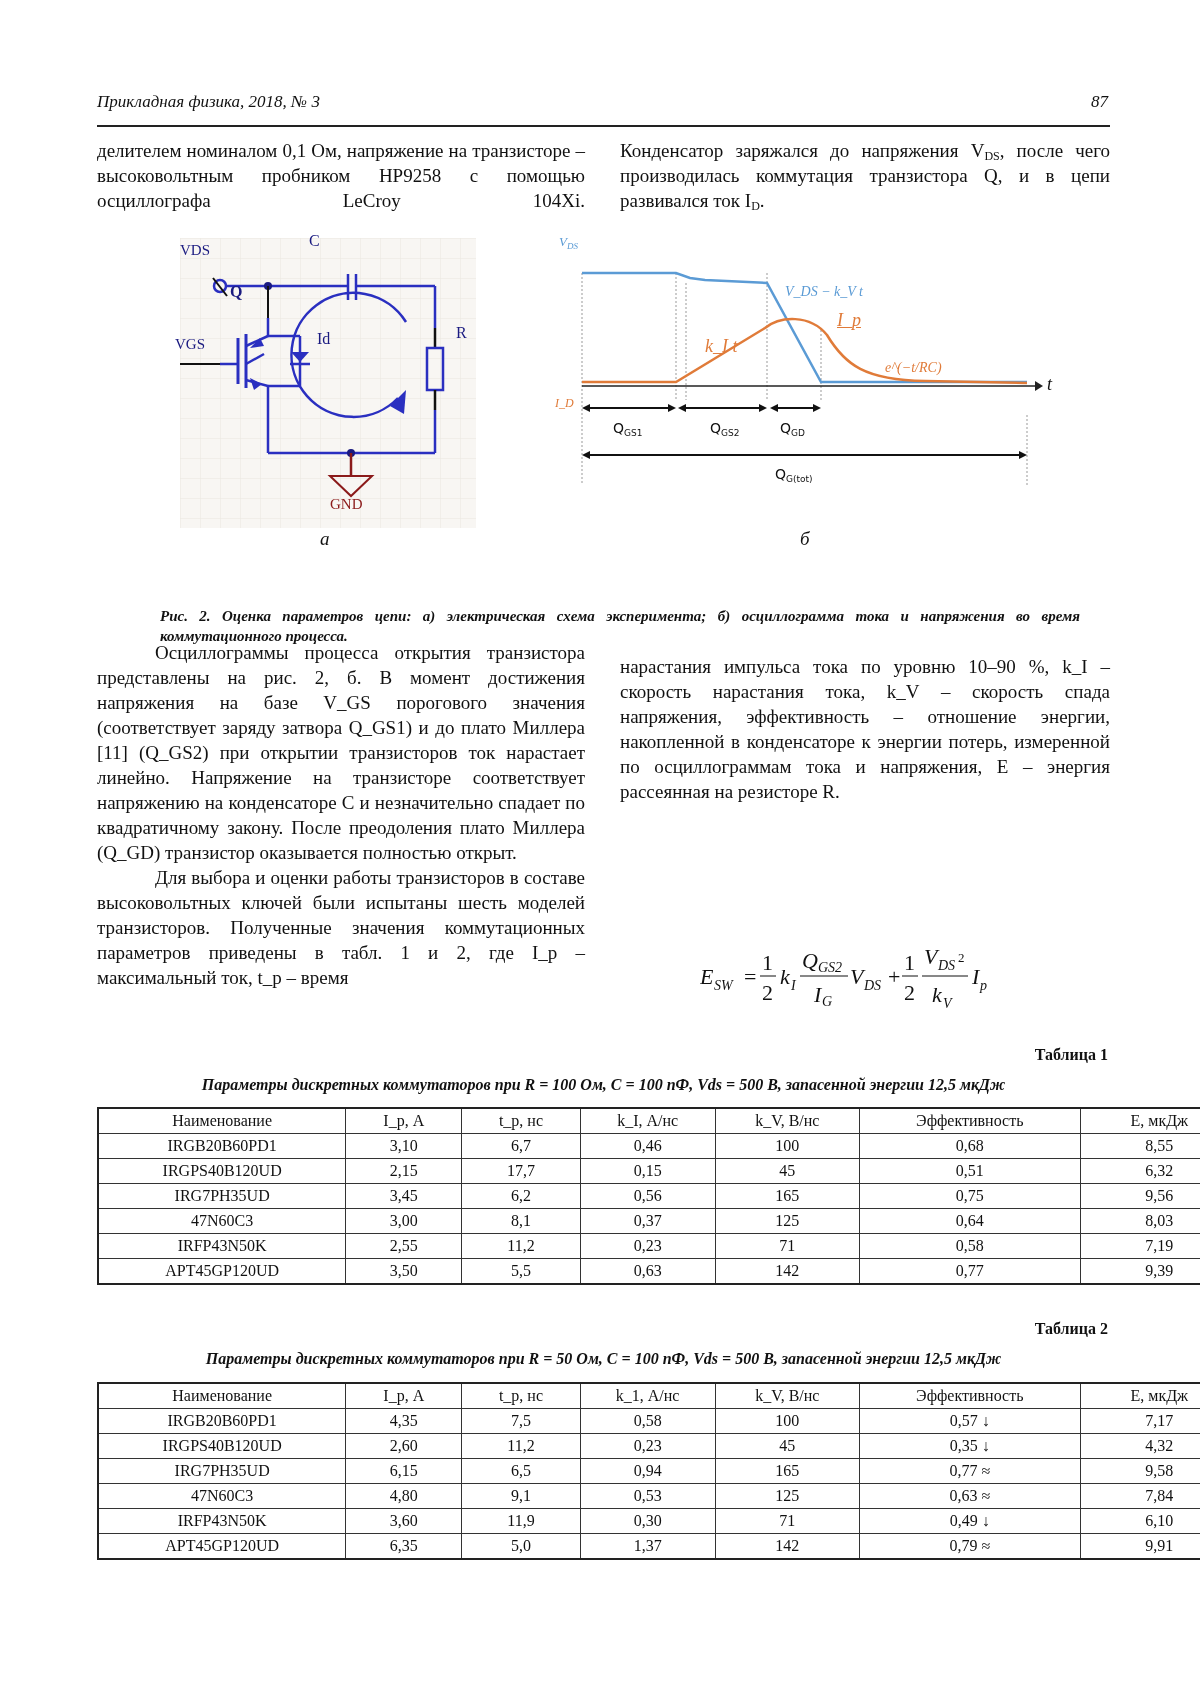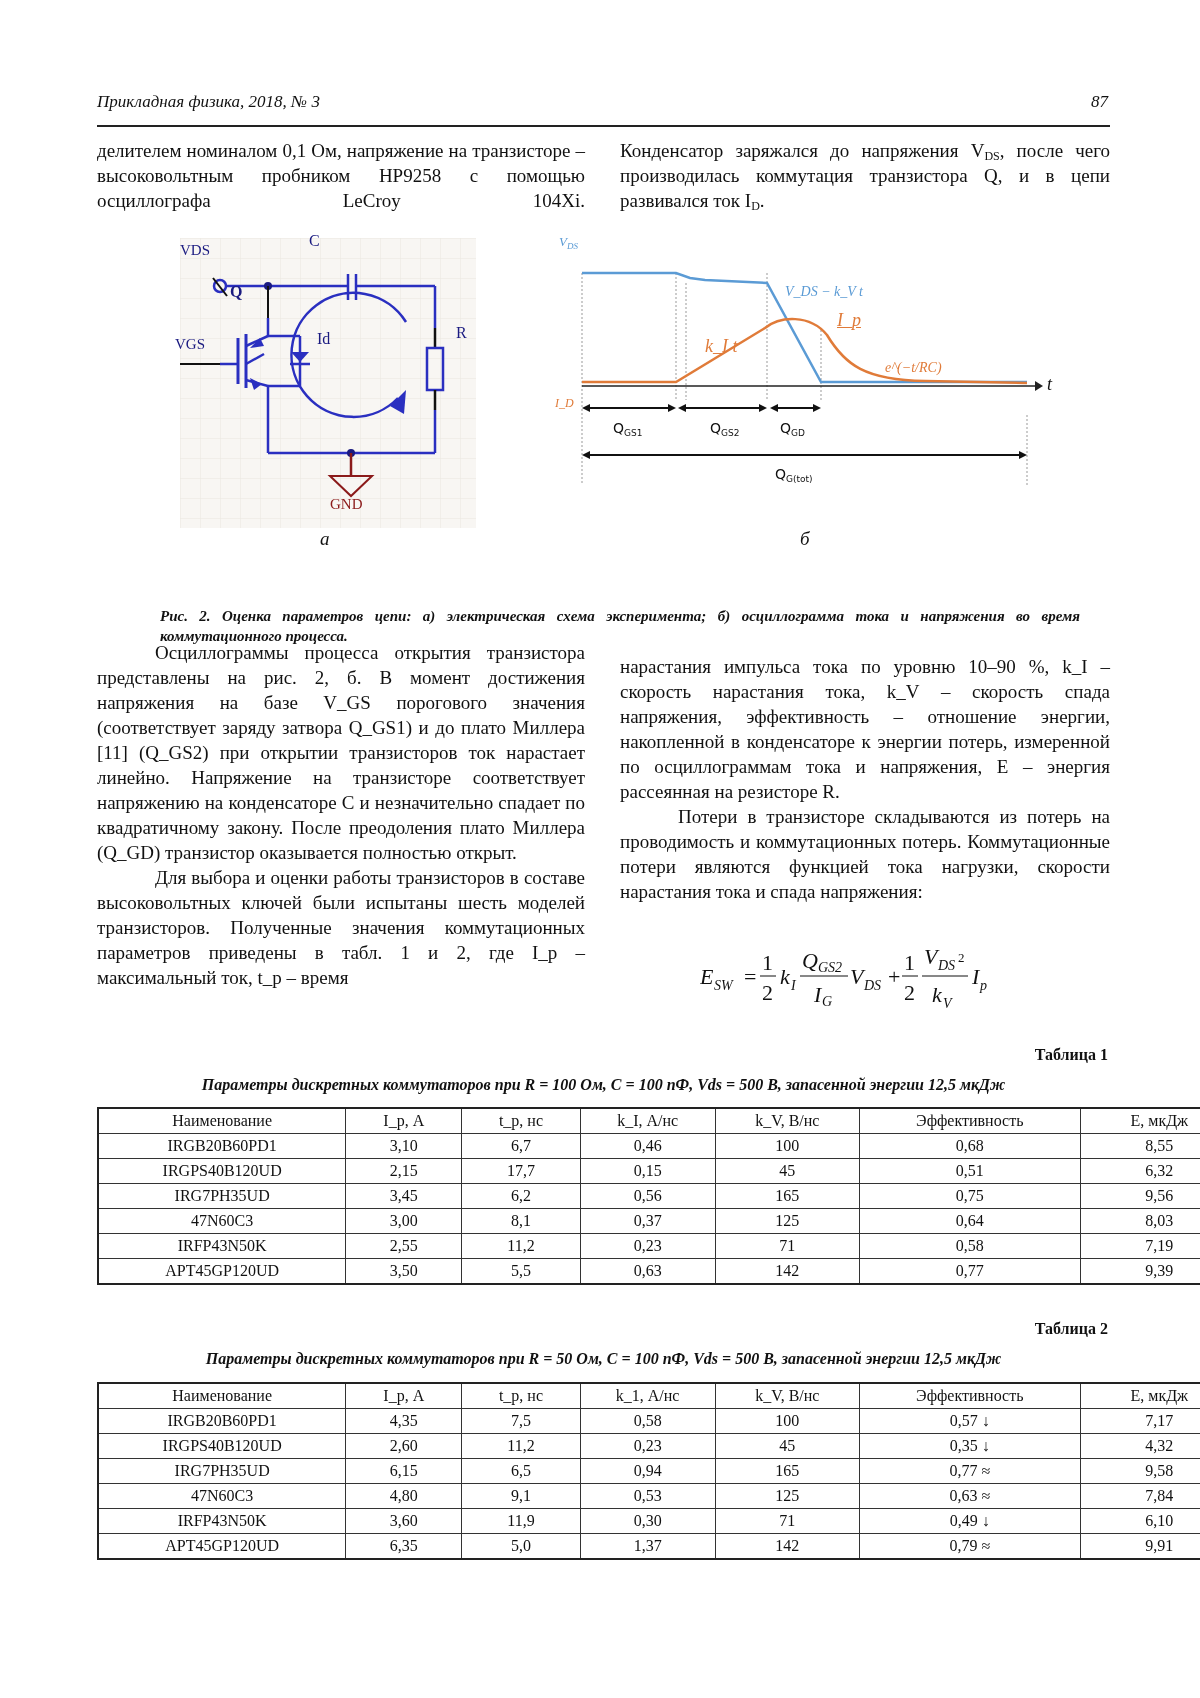--- a/index.html
+++ b/index.html
@@ -156,21 +156,20 @@
 <div class="abs fig-label" style="left:800px;top:528px;">б</div>
 
 <div class="abs caption">Рис. 2. Оценка параметров цепи: а) электрическая схема эксперимента; б) осциллограмма тока и напряжения во время коммутационного процесса.</div>
 
 <div class="abs col col-left" style="top:640px;">
   <p class="indent">Осциллограммы процесса открытия транзистора представлены на рис. 2, б. В момент достижения напряжения на базе V_GS порогового значения (соответствует заряду затвора Q_GS1) и до плато Миллера [11] (Q_GS2) при открытии транзисторов ток нарастает линейно. Напряжение на транзисторе соответствует напряжению на конденсаторе С и незначительно спадает по квадратичному закону. После преодоления плато Миллера (Q_GD) транзистор оказывается полностью открыт.</p>
   <p class="indent">Для выбора и оценки работы транзисторов в составе высоковольтных ключей были испытаны шесть моделей транзисторов. Полученные значения коммутационных параметров приведены в табл. 1 и 2, где I_p – максимальный ток, t_p – время</p>
 </div>
 <div class="abs col col-right" style="top:622px;margin-top:32px;">
   <p>нарастания импульса тока по уровню 10–90 %, k_I – скорость нарастания тока, k_V – скорость спада напряжения, эффективность – отношение энергии, накопленной в конденсаторе к энергии потерь, измеренной по осциллограммам тока и напряжения, E – энергия рассеянная на резисторе R.</p>
-  <p class="indent">Потери в транзисторе складываются из потерь на проводимость и коммутационных потерь. Коммутационные потери являются функцией тока нагрузки, скорости нарастания тока и спада напряжения:</p>
 </div>
 
 <div class="abs formula">
   <svg width="330" height="80" viewBox="0 0 330 80">
     <g font-family="Liberation Serif, serif" font-size="22" font-style="italic" fill="#111">
       <text x="0" y="44">E</text>
         <text x="14" y="50" font-size="14">SW</text>
       <text x="44" y="44" font-style="normal">=</text>
       <text x="62" y="30" font-style="normal">1</text>
         <line x1="60" y1="36" x2="76" y2="36" stroke="#111"></line>

